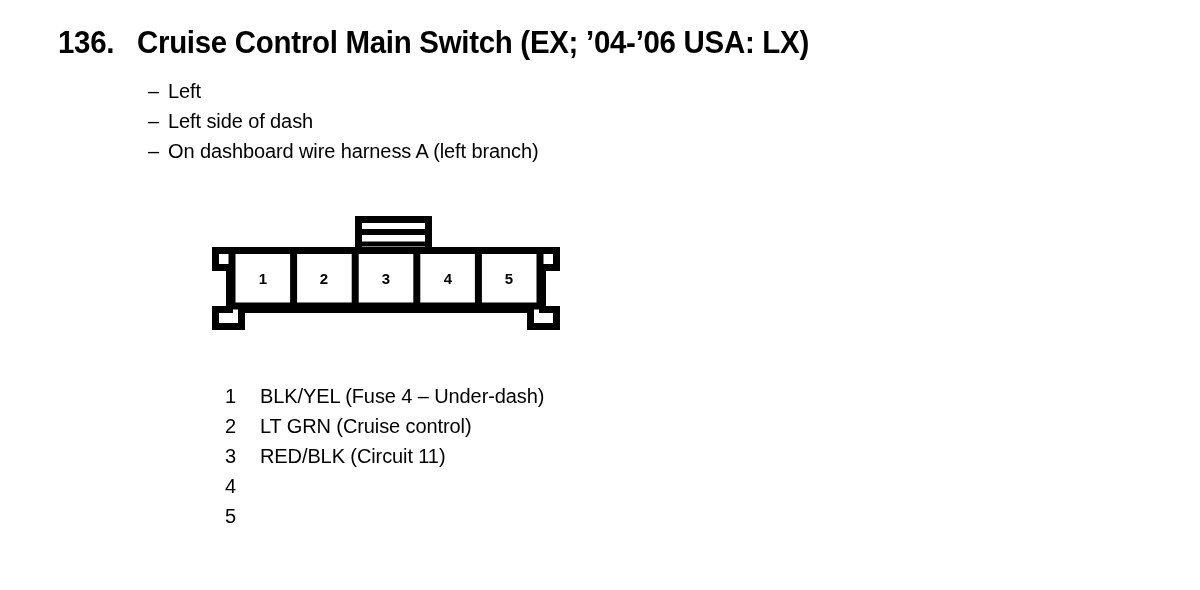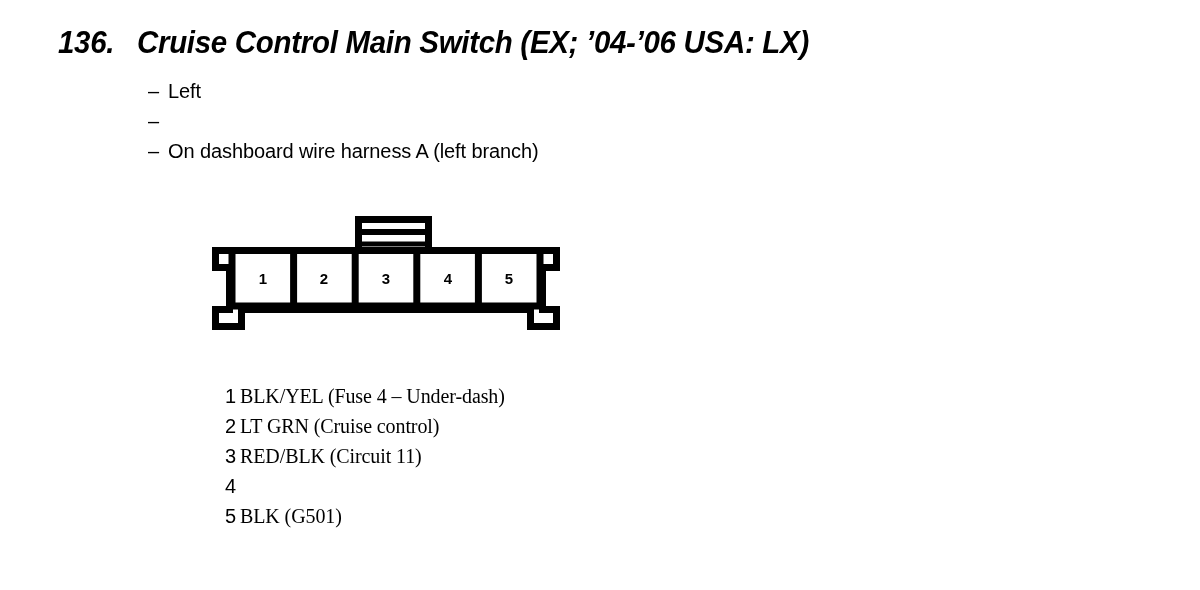--- a/index.html
+++ b/index.html
@@ -12,21 +12,20 @@
     position:relative;
     -webkit-font-smoothing:none;
   }
   #page{position:absolute;inset:0;}
 
   
   .title-row{
     position:absolute;left:58px;top:25px;
     display:flex;align-items:flex-end;
     white-space:nowrap;
-    font-style:italic;
   }
   .title-num{
     font-size:31px;font-weight:bold;
     letter-spacing:-0.3px;
     transform:scaleX(0.95);transform-origin:left center;
   }
   .title-text{
     font-size:31px;font-weight:bold;
     margin-left:20px;
     letter-spacing:-0.3px;
@@ -70,41 +69,41 @@
     font-size:20px;
     line-height:30px;
     white-space:nowrap;
     letter-spacing:-0.1px;
   }
   .legend-num{
     width:16px;flex:0 0 16px;
     text-align:right;
   }
   .legend-text{
-    margin-left:4px;
-    font-family:Liberation Serif, serif;
+    margin-left:24px;
   }
 </style>
 </head>
 <body>
 
 <div id="page">
 
   <div class="title-row">
     <span class="title-num">136.</span>
     <span class="title-text">Cruise Control Main Switch (EX; ’04-’06 USA: LX)</span>
   </div>
 
   <div class="desc-list">
     <div class="desc-item">
       <span class="desc-dash">–</span>
       <span class="desc-label">Left</span>
     </div>
     <div class="desc-item">
       <span class="desc-dash">–</span>
+      <span class="desc-label">Left side of dash</span>
     </div>
     <div class="desc-item">
       <span class="desc-dash">–</span>
       <span class="desc-label">On dashboard wire harness A (left branch)</span>
     </div>
   </div>
 
   <div class="connector">
     <svg width="348" height="116" viewBox="0 0 348 116" xmlns="http://www.w3.org/2000/svg">
 
@@ -160,17 +159,16 @@
     </div>
     <div class="legend-row">
       <span class="legend-num">3</span>
       <span class="legend-text">RED/BLK (Circuit 11)</span>
     </div>
     <div class="legend-row">
       <span class="legend-num">4</span>
     </div>
     <div class="legend-row">
       <span class="legend-num">5</span>
-      <span class="legend-text">BLK (G501)</span>
     </div>
   </div>
 
 </div>
 
 </body></html>

